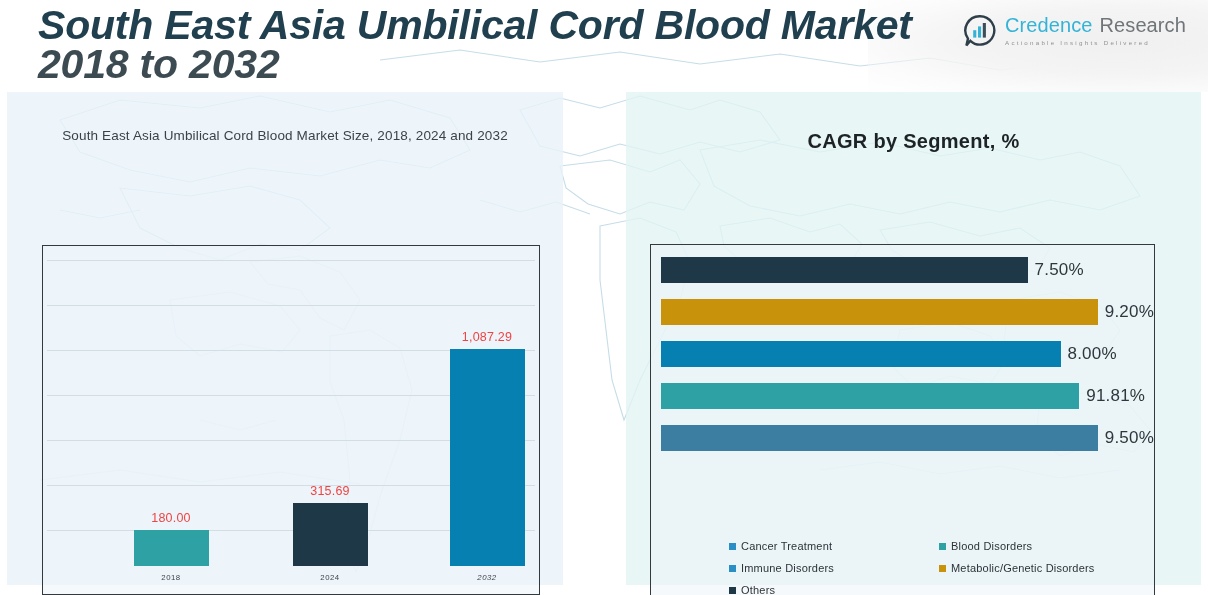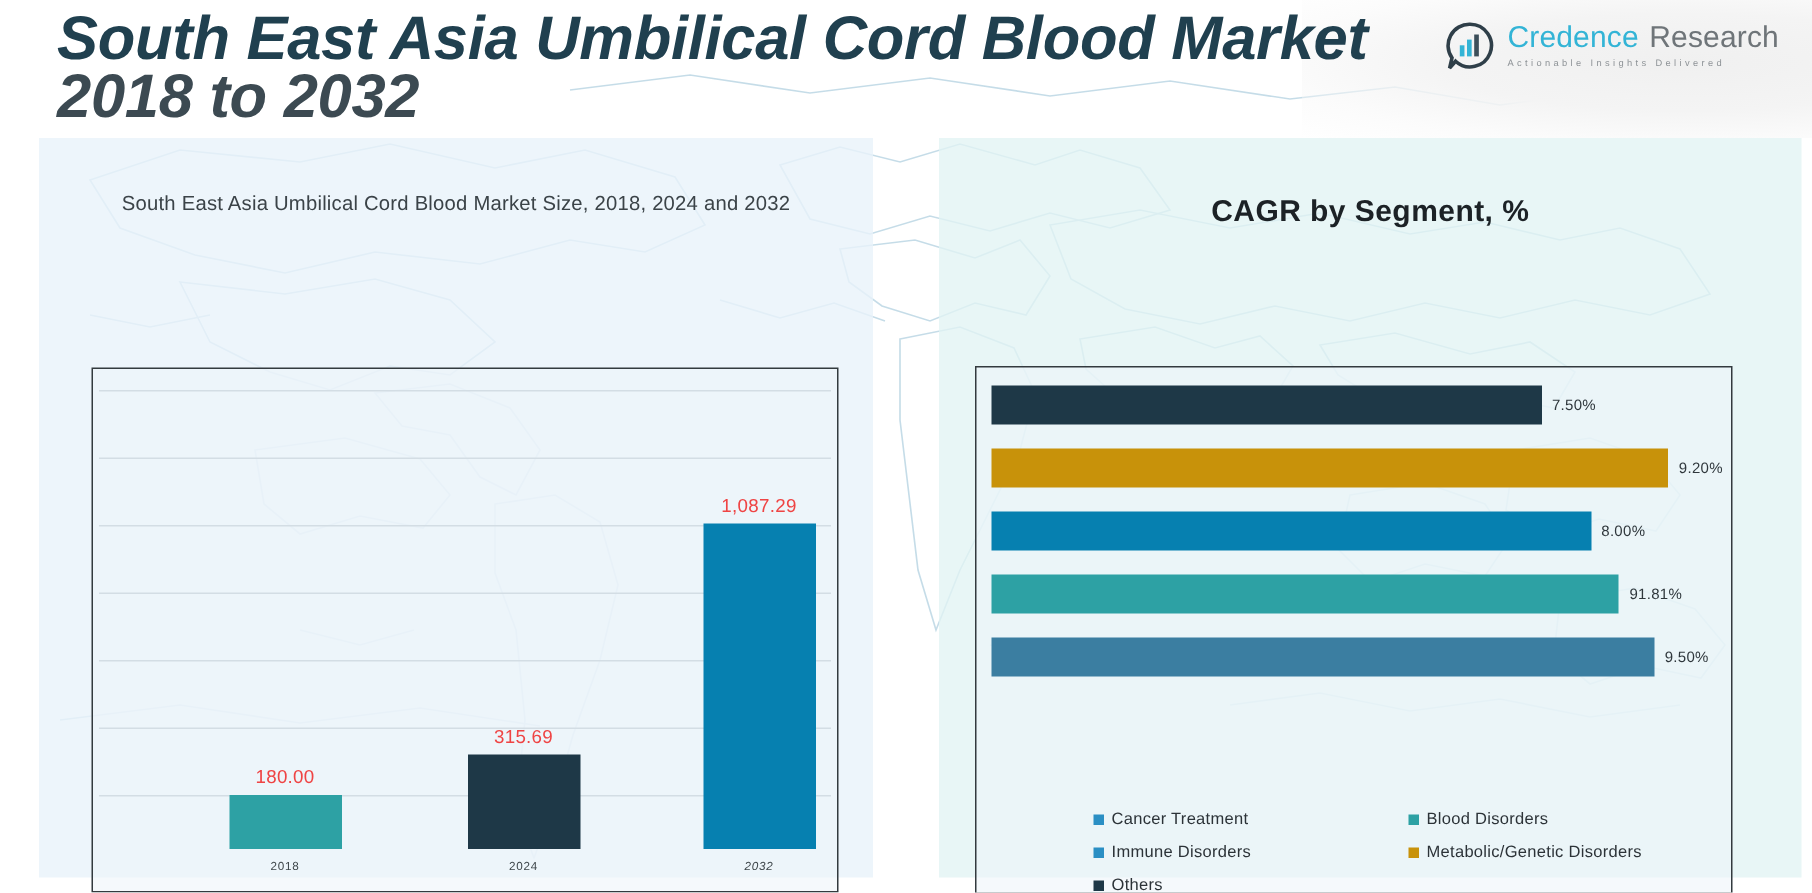--- a/index.html
+++ b/index.html
@@ -73,21 +73,21 @@
     white-space: nowrap;
   }
 
   
   .panel {
     position: absolute;
     top: 92px;
     height: 493px;
     z-index: 1;
   }
-  .panel-left  { left: 7px;   width: 556px; background: rgba(233,242,250,0.80); margin-left: 19px; }
+  .panel-left  { left: 7px;   width: 556px; background: rgba(233,242,250,0.80); }
   .panel-right { left: 626px; width: 575px; background: rgba(225,244,243,0.78); }
 
   
   .lchart-title {
     position: absolute;
     left: 0; top: 36px;
     width: 556px;
     text-align: center;
     font-size: 13.5px;
     color: #3b4348;
@@ -179,21 +179,21 @@
     height: 26px;
     margin-bottom: 16px;
     display: flex;
     align-items: center;
   }
   .hbar {
     height: 26px;
     margin-left: 10px;
   }
   .hbar-label {
-    font-size: 10px;
+    font-size: 17px;
     color: #2f373c;
     margin-left: 7px;
     letter-spacing: 0.2px;
     white-space: nowrap;
   }
 
   .legend {
     position: absolute;
     left: 78px;
     top: 290px;

